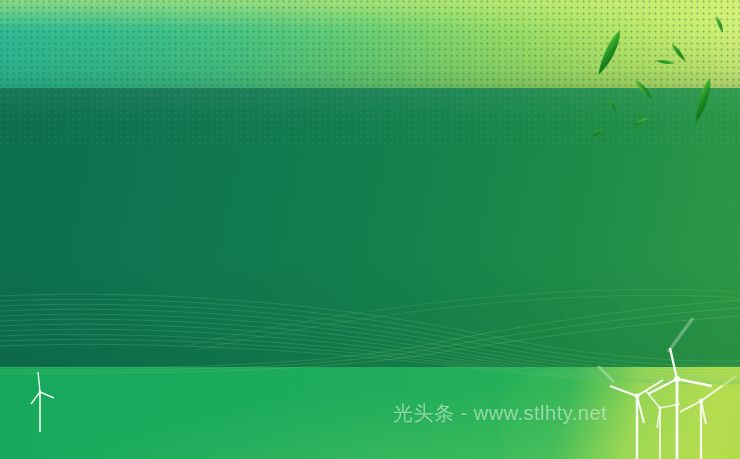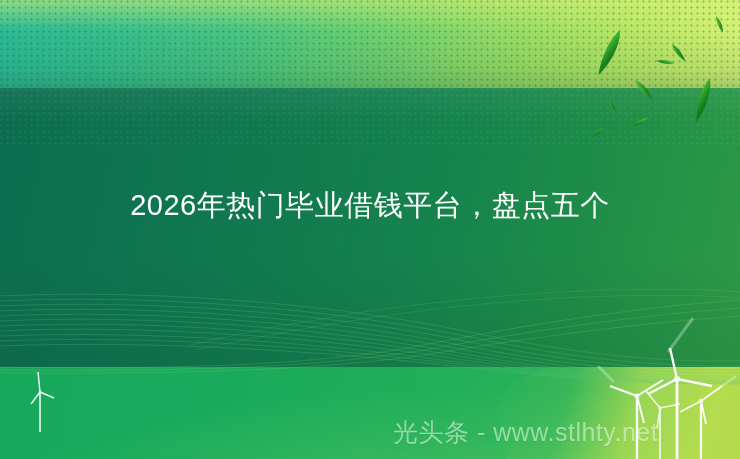--- a/index.html
+++ b/index.html
@@ -155,22 +155,22 @@
     line-height: 44px;
     letter-spacing: 0.5px;
     font-weight: 400;
     white-space: nowrap;
   }
 
   
   .watermark {
     position: absolute;
     left: 393px;
-    top: 415px;
-    font-size: 25px;
+    top: 396px;
+    font-size: 20px;
     line-height: 34px;
     color: rgba(232,255,232,0.55);
     letter-spacing: 0.5px;
     white-space: nowrap;
     text-shadow: 0 1px 1px rgba(0,0,0,0.05);
   }
 </style>
 </head>
 <body>
 
@@ -305,18 +305,17 @@
     </g>
 
     <g stroke="#ffffff" stroke-opacity="0.30" fill="none">
       <line x1="668" y1="352" x2="693" y2="318" stroke-width="3"></line>
       <line x1="614" y1="382" x2="598" y2="366" stroke-width="2.5"></line>
       <line x1="722" y1="386" x2="736" y2="376" stroke-width="2.5"></line>
     </g>
   </svg>
 
   <div class="title-wrap">
-    <div class="title-line">2026年热门毕业借钱平台，盘点五个</div>
   </div>
 
   <div class="watermark">光头条 - www.stlhty.net</div>
 
 </div>
 
 </body></html>

